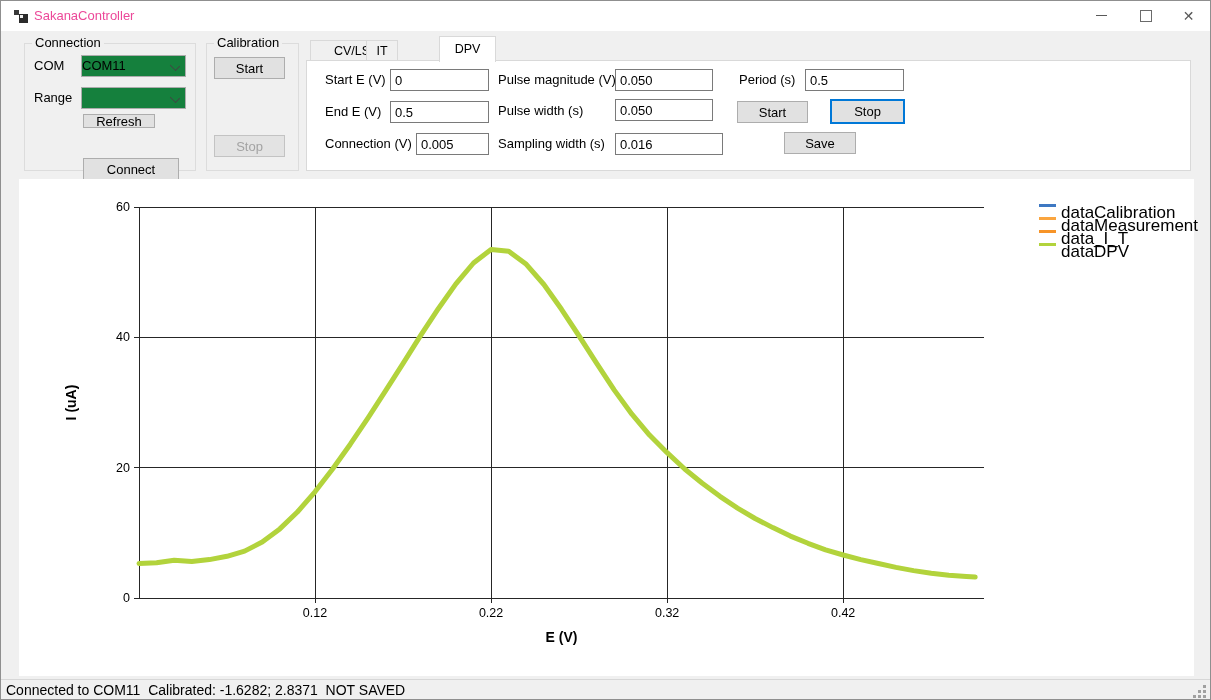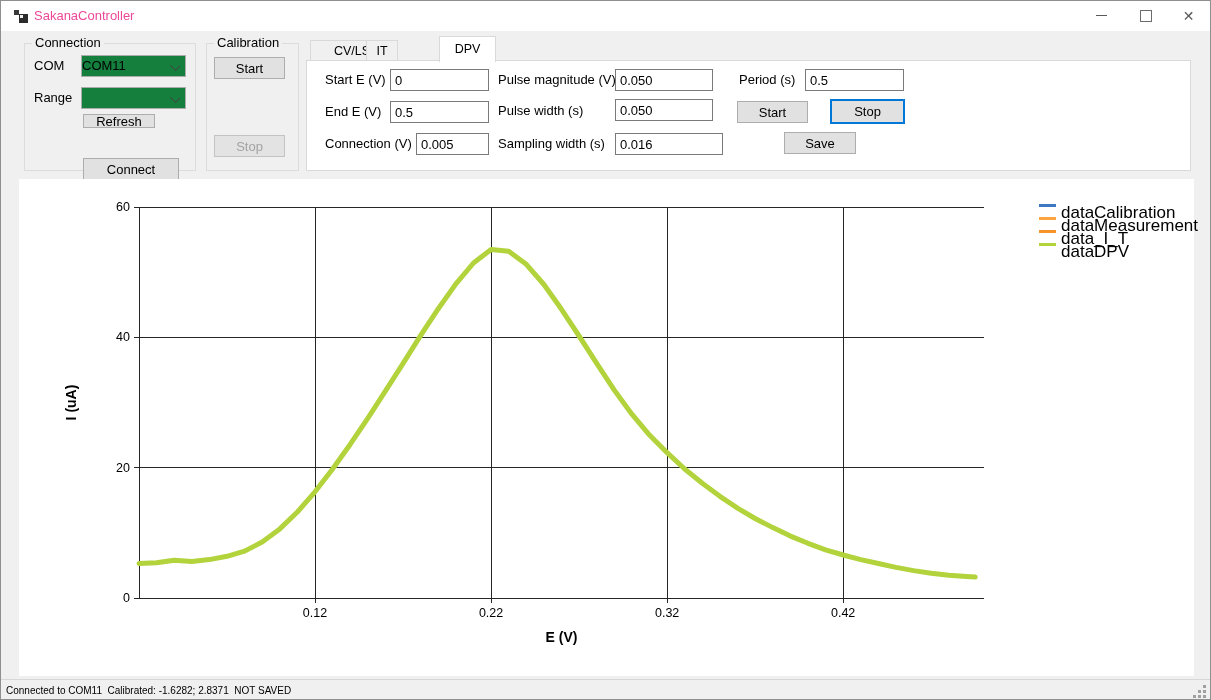--- a/index.html
+++ b/index.html
@@ -37,21 +37,21 @@
   
   .chart-panel{position:absolute;left:18px;top:178px;width:1175px;height:497px;background:#ffffff;}
   .chart-panel svg{position:absolute;left:0;top:0;}
   .chart-panel svg text{font-family:"Liberation Sans",sans-serif;fill:#000;}
   .legend{position:absolute;left:1020px;top:20px;}
   .legend-item{display:flex;align-items:center;height:13px;}
   .legend-swatch{width:17px;height:3px;margin-right:5px;}
   .legend-label{font-size:17px;white-space:nowrap;margin-top:14px;}
   
   .statusbar{position:absolute;left:0;top:678px;width:100%;height:22px;background:#f0f0f0;border-top:1px solid #d7d7d7;}
-  .status-text{position:absolute;left:5px;top:0;line-height:21px;font-size:10px;white-space:pre;}
+  .status-text{position:absolute;left:5px;top:0;line-height:21px;font-size:14px;white-space:pre;}
   .grip{position:absolute;right:3px;bottom:3px;width:15px;height:15px;}
 </style>
 </head>
 <body>
 
 <div class="window">
 
   <div class="titlebar">
     <svg class="app-icon" viewBox="0 0 14 13">
       <rect x="0" y="0" width="5" height="5" fill="#3a3a3a"></rect>

